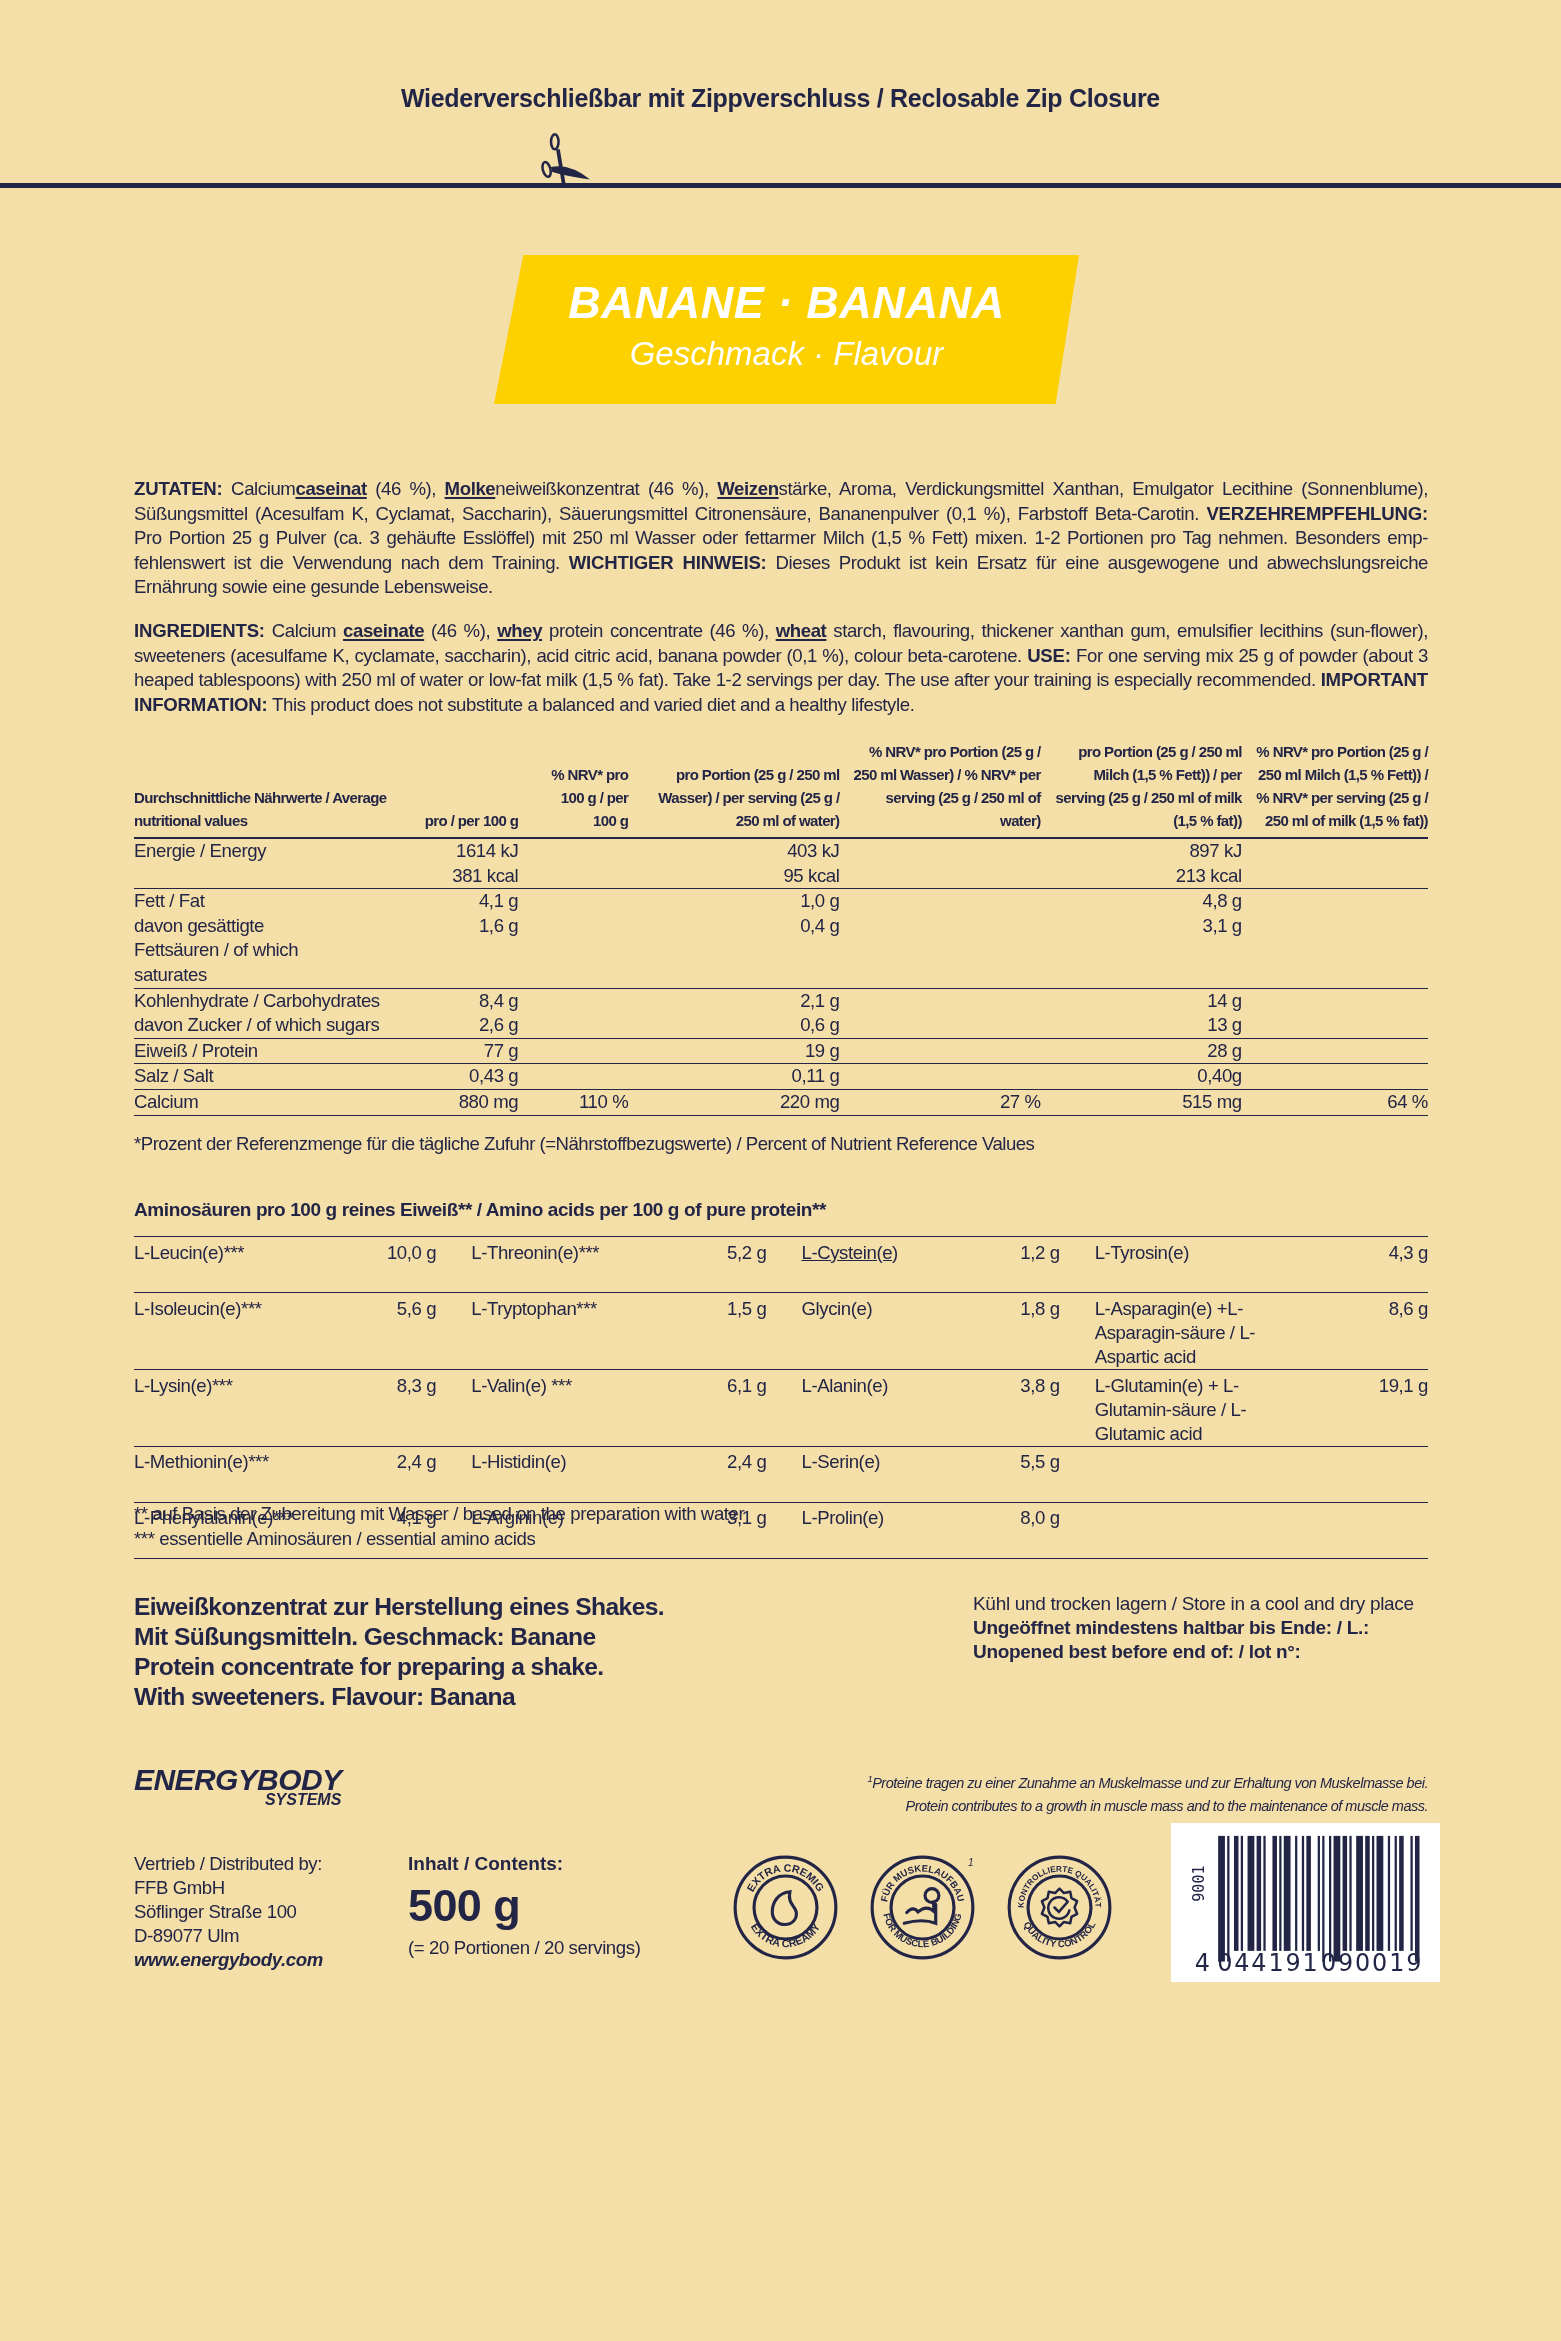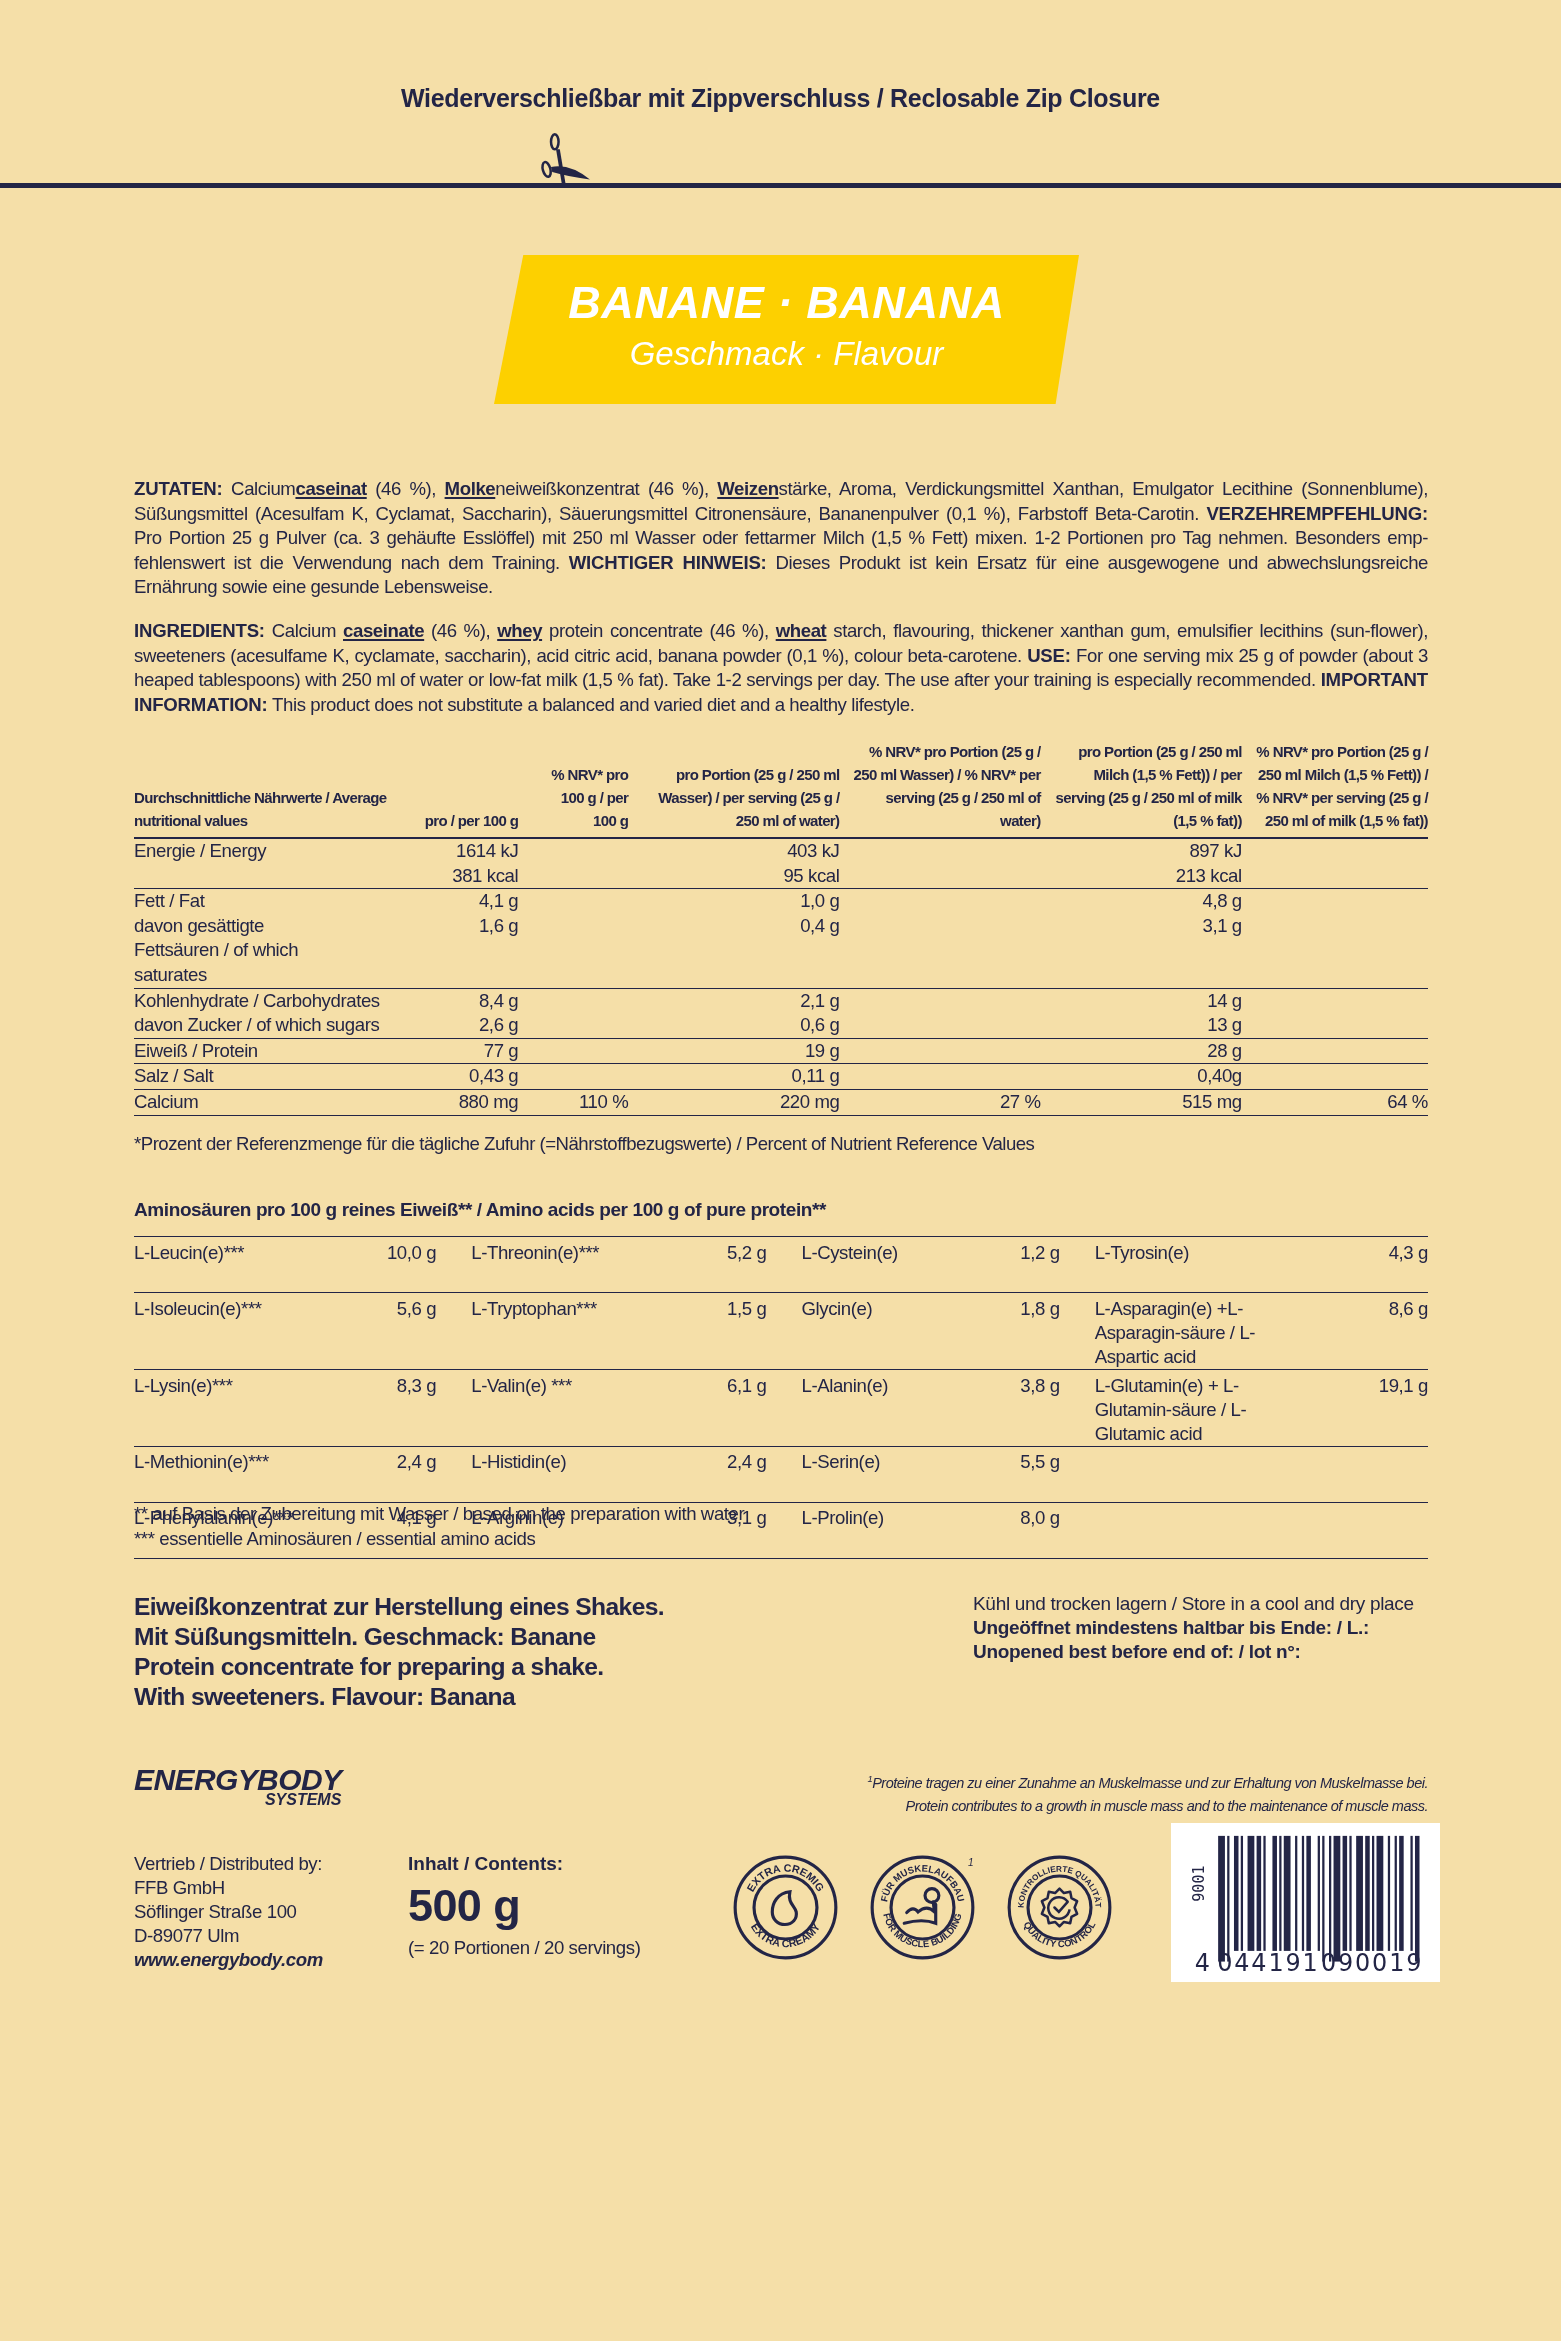--- a/index.html
+++ b/index.html
@@ -238,21 +238,21 @@
       <col style="width:85px">
       <col style="width:242px">
       <col style="width:126px">
   </colgroup>
   <tbody id="amino-body">
       <tr>
         <td class="n">L-Leucin(e)***</td>
         <td class="v">10,0 g</td>
         <td class="n" style="padding-left: 35px;">L-Threonin(e)***</td>
         <td class="v">5,2 g</td>
-        <td class="n" style="padding-left: 35px;">L-Cystein(e)</td>
+        <td class="n" style="padding-left: 35px; text-decoration: underline;">L-Cystein(e)</td>
         <td class="v">1,2 g</td>
         <td class="n" style="padding-left: 35px;">L-Tyrosin(e)</td>
         <td class="v">4,3 g</td>
       </tr>
       <tr>
         <td class="n">L-Isoleucin(e)***</td>
         <td class="v">5,6 g</td>
         <td class="n" style="padding-left: 35px;">L-Tryptophan***</td>
         <td class="v">1,5 g</td>
         <td class="n" style="padding-left: 35px;">Glycin(e)</td>

